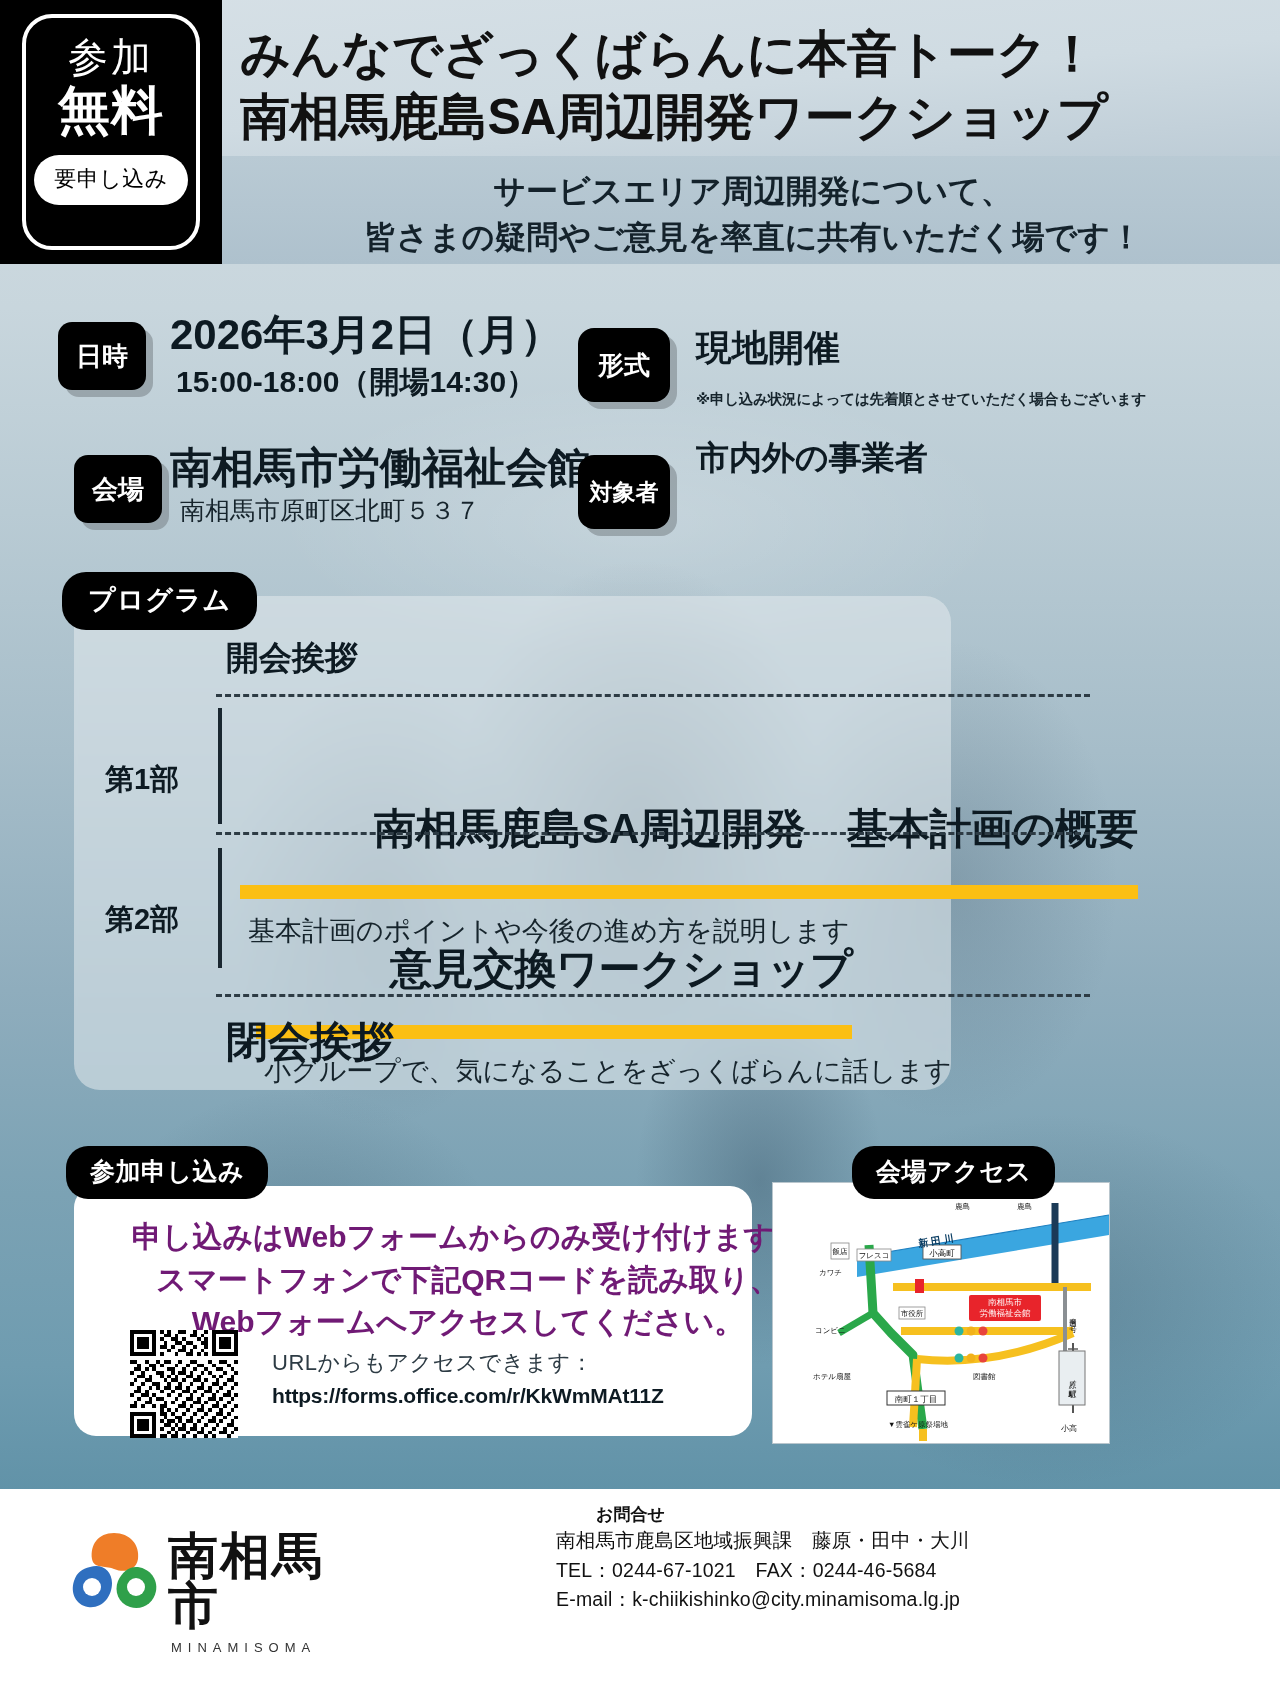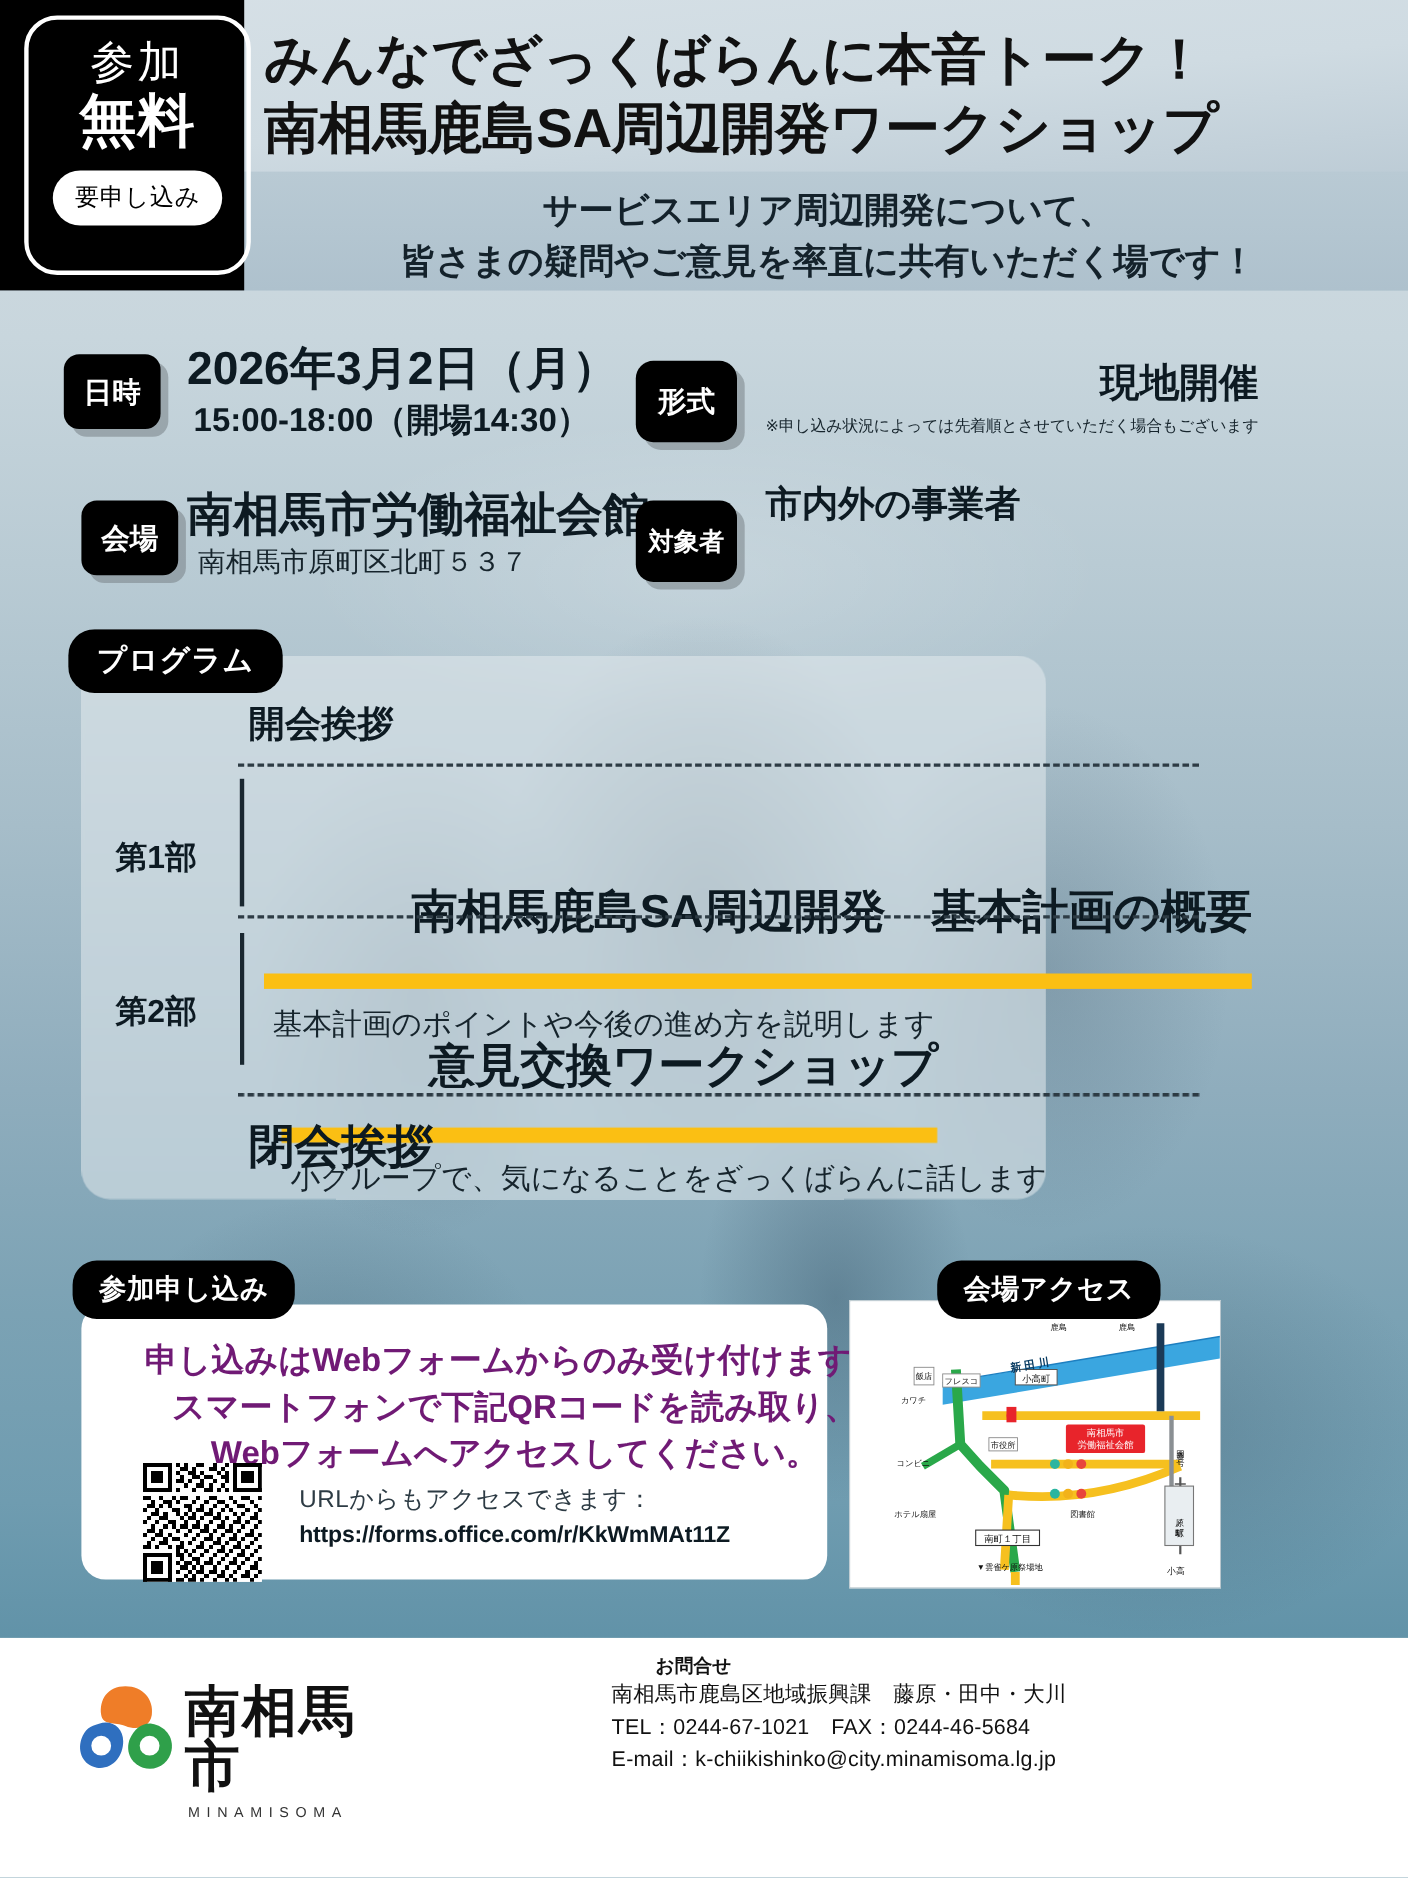--- a/index.html
+++ b/index.html
@@ -59,21 +59,21 @@
   }
 
   .free-badge {
     position: absolute; left: 0; top: 0;
     width: 222px; height: 264px;
     background: #000;
     z-index: 5;
   }
   .free-inner {
     position: absolute; left: 22px; top: 14px;
-    width: 206px; height: 236px;
+    width: 178px; height: 236px;
     border: 4px solid #fff;
     border-radius: 30px;
     display: flex; flex-direction: column;
     align-items: center; justify-content: flex-start;
     padding-top: 18px;
   }
   .free-sanka {
     color: #fff; font-size: 40px; font-weight: 400;
     letter-spacing: 3px; line-height: 1.05;
   }
@@ -128,23 +128,23 @@
   .row { position: absolute; }
 
   .r-datetime { left: 58px; top: 22px; }
   .r-datetime .chip { width: 88px; height: 68px; font-size: 26px; }
   .r-datetime .body { position: absolute; left: 112px; top: -12px; white-space: nowrap; }
   .dt-main { font-size: 42px; font-weight: 700; color: #0d1a22; letter-spacing: 0px; line-height: 1.2; }
   .dt-sub  { font-size: 30px; font-weight: 700; color: #0d1a22; margin-top: 2px; margin-left: 6px; }
 
   .r-format { left: 578px; top: 28px; }
   .r-format .chip { width: 92px; height: 74px; font-size: 26px; border-radius: 16px; }
-  .r-format .body { position: absolute; left: 118px; top: 0px; white-space: nowrap; text-align: right; }
+  .r-format .body { position: absolute; left: 118px; top: 0px; white-space: nowrap; }
   .fm-main { font-size: 36px; font-weight: 700; color: #0d1a22; line-height: 1.1; }
-  .fm-note { font-size: 14.5px; font-weight: 400; color: #16242c; margin-top: 10px; letter-spacing: -0.2px; }
+  .fm-note { font-size: 14.5px; font-weight: 700; color: #16242c; margin-top: 22px; letter-spacing: -0.2px; }
 
   .r-venue { left: 58px; top: 155px; padding-left: 16px; }
   .r-venue .chip { width: 88px; height: 68px; font-size: 26px; }
   .r-venue .body { position: absolute; left: 112px; top: -12px; white-space: nowrap; }
   .vn-main { font-size: 42px; font-weight: 700; color: #0d1a22; line-height: 1.2; }
   .vn-sub  { font-size: 25px; font-weight: 500; color: #16242c; margin-top: 1px; margin-left: 10px; }
 
   .r-target { left: 578px; top: 155px; }
   .r-target .chip { width: 92px; height: 74px; font-size: 23px; border-radius: 16px; }
   .r-target .body { position: absolute; left: 118px; top: -18px; white-space: nowrap; }

